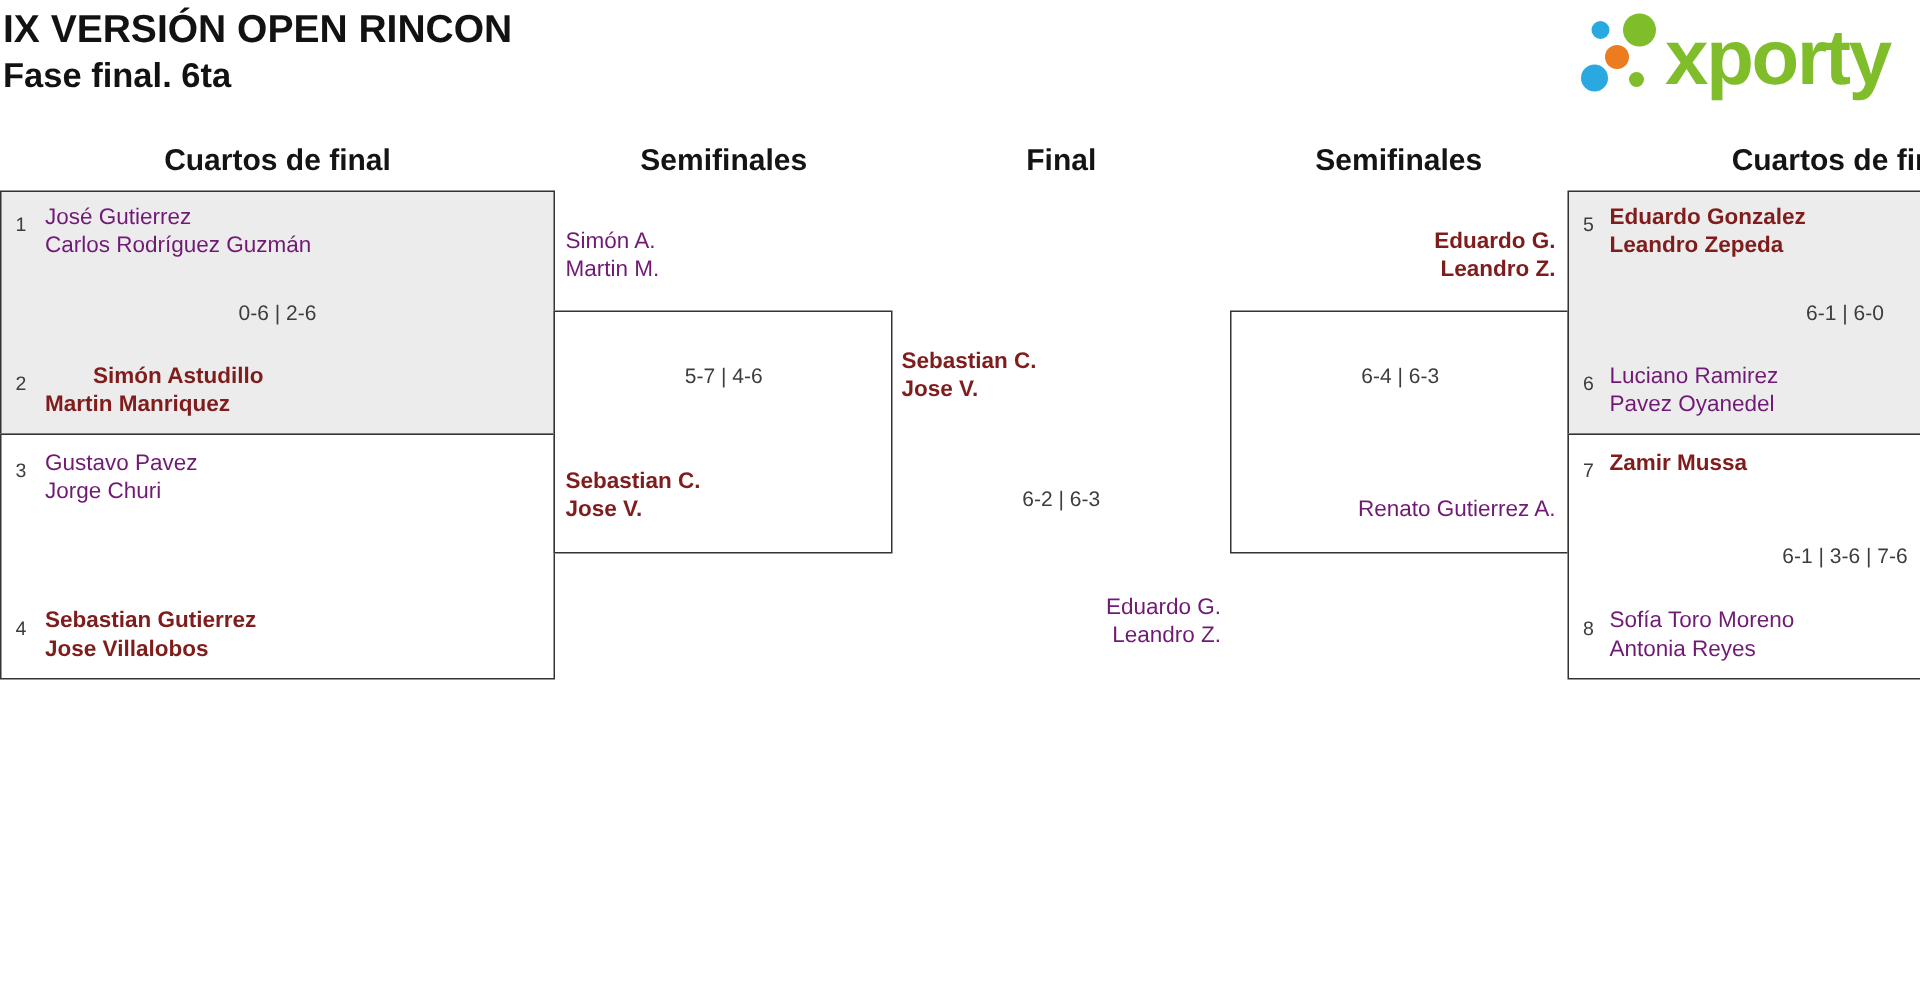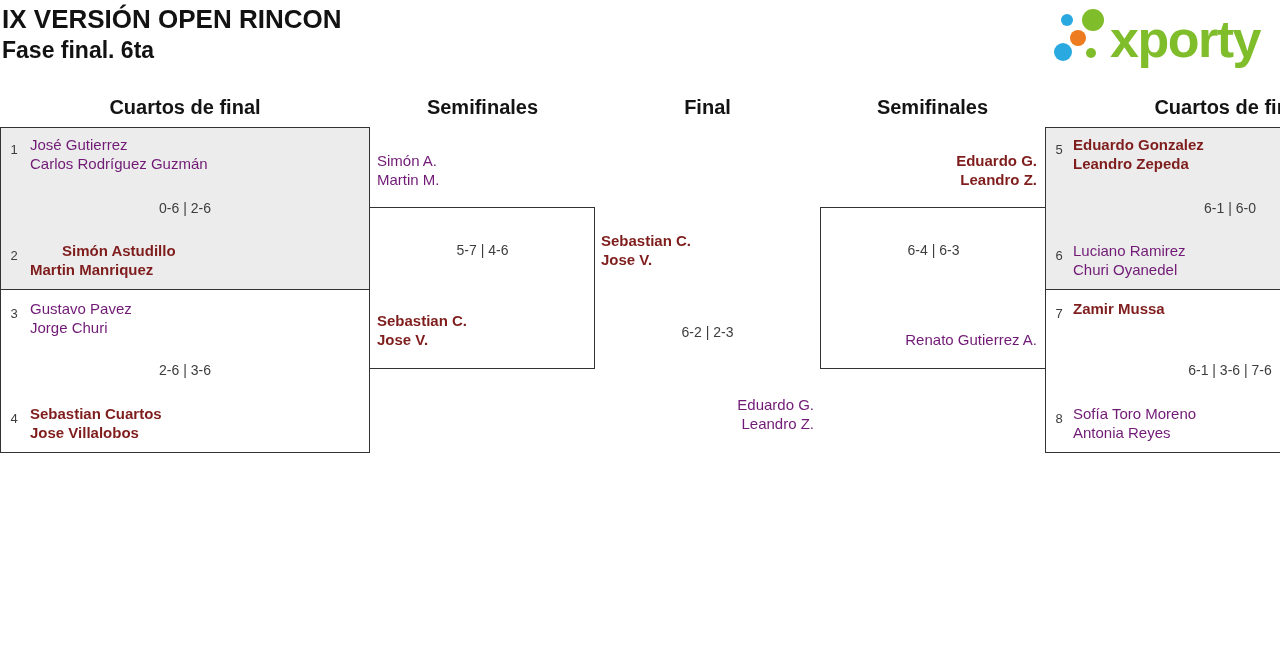--- a/index.html
+++ b/index.html
@@ -56,49 +56,48 @@
   <div class="nm" style="left:30px;top:135px;">José Gutierrez</div>
   <div class="nm" style="left:30px;top:154px;">Carlos Rodríguez Guzmán</div>
   <div class="sc" style="left:0;top:200px;width:370px;">0-6 | 2-6</div>
   <div class="sd" style="left:4px;top:248px;">2</div>
   <div class="nm w" style="left:30px;top:241px;margin-left:32px;">Simón Astudillo</div>
   <div class="nm w" style="left:30px;top:260px;">Martin Manriquez</div>
 
   <div class="sd" style="left:4px;top:306px;">3</div>
   <div class="nm" style="left:30px;top:299px;">Gustavo Pavez</div>
   <div class="nm" style="left:30px;top:318px;">Jorge Churi</div>
-  <div class="sc" style="left:0;top:362px;width:370px;">2-6 | 3-6</div>
   <div class="sd" style="left:4px;top:411px;">4</div>
-  <div class="nm w" style="left:30px;top:404px;">Sebastian Cuartos</div>
+  <div class="nm w" style="left:30px;top:404px;">Sebastian Gutierrez</div>
   <div class="nm w" style="left:30px;top:423px;">Jose Villalobos</div>
 
   <div class="nm" style="left:377px;top:151px;">Simón A.</div>
   <div class="nm" style="left:377px;top:170px;">Martin M.</div>
   <div class="sc" style="left:370px;top:242px;width:225px;">5-7 | 4-6</div>
   <div class="nm w" style="left:377px;top:311px;">Sebastian C.</div>
   <div class="nm w" style="left:377px;top:330px;">Jose V.</div>
 
   <div class="nm w" style="left:601px;top:231px;">Sebastian C.</div>
   <div class="nm w" style="left:601px;top:250px;">Jose V.</div>
-  <div class="sc" style="left:595px;top:324px;width:225px;">6-2 | 2-3</div>
+  <div class="sc" style="left:595px;top:324px;width:225px;">6-2 | 6-3</div>
   <div class="nm ra" style="left:595px;top:395px;width:219px;">Eduardo G.</div>
   <div class="nm ra" style="left:595px;top:414px;width:219px;">Leandro Z.</div>
 
   <div class="nm w ra" style="left:820px;top:151px;width:217px;">Eduardo G.</div>
   <div class="nm w ra" style="left:820px;top:170px;width:217px;">Leandro Z.</div>
   <div class="sc" style="left:821px;top:242px;width:225px;">6-4 | 6-3</div>
   <div class="nm ra" style="left:820px;top:330px;width:217px;">Renato Gutierrez A.</div>
 
   <div class="sd" style="left:1049px;top:142px;">5</div>
   <div class="nm w" style="left:1073px;top:135px;">Eduardo Gonzalez</div>
   <div class="nm w" style="left:1073px;top:154px;">Leandro Zepeda</div>
   <div class="sc" style="left:1045px;top:200px;width:370px;">6-1 | 6-0</div>
   <div class="sd" style="left:1049px;top:248px;">6</div>
   <div class="nm" style="left:1073px;top:241px;">Luciano Ramirez</div>
-  <div class="nm" style="left:1073px;top:260px;">Churi Oyanedel</div>
+  <div class="nm" style="left:1073px;top:260px;">Pavez Oyanedel</div>
 
   <div class="sd" style="left:1049px;top:306px;">7</div>
   <div class="nm w" style="left:1073px;top:299px;">Zamir Mussa</div>
   <div class="sc" style="left:1045px;top:362px;width:370px;">6-1 | 3-6 | 7-6</div>
   <div class="sd" style="left:1049px;top:411px;">8</div>
   <div class="nm" style="left:1073px;top:404px;text-align:right;">Sofía Toro Moreno</div>
   <div class="nm" style="left:1073px;top:423px;">Antonia Reyes</div>
 
 </div>
 

